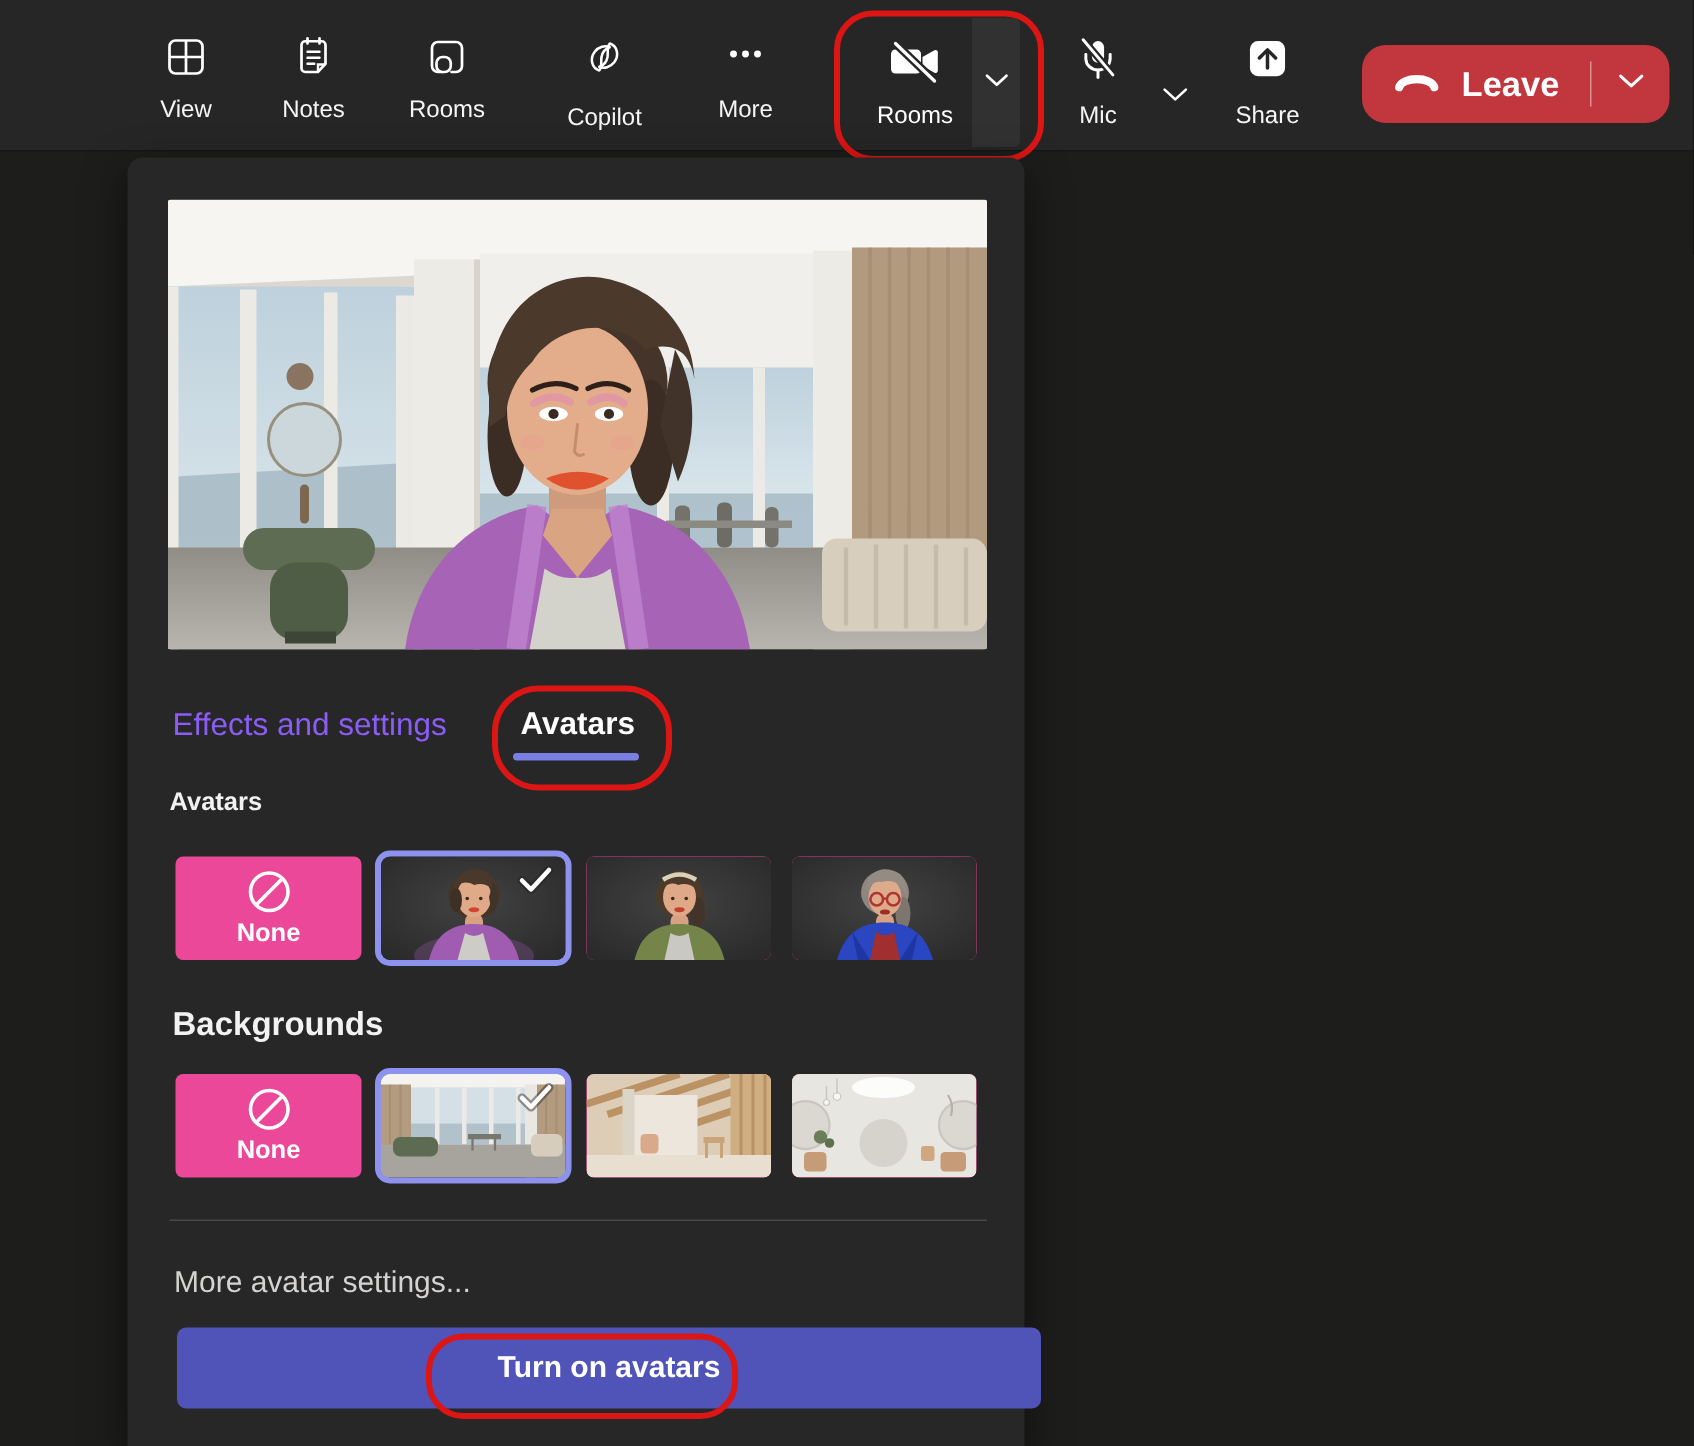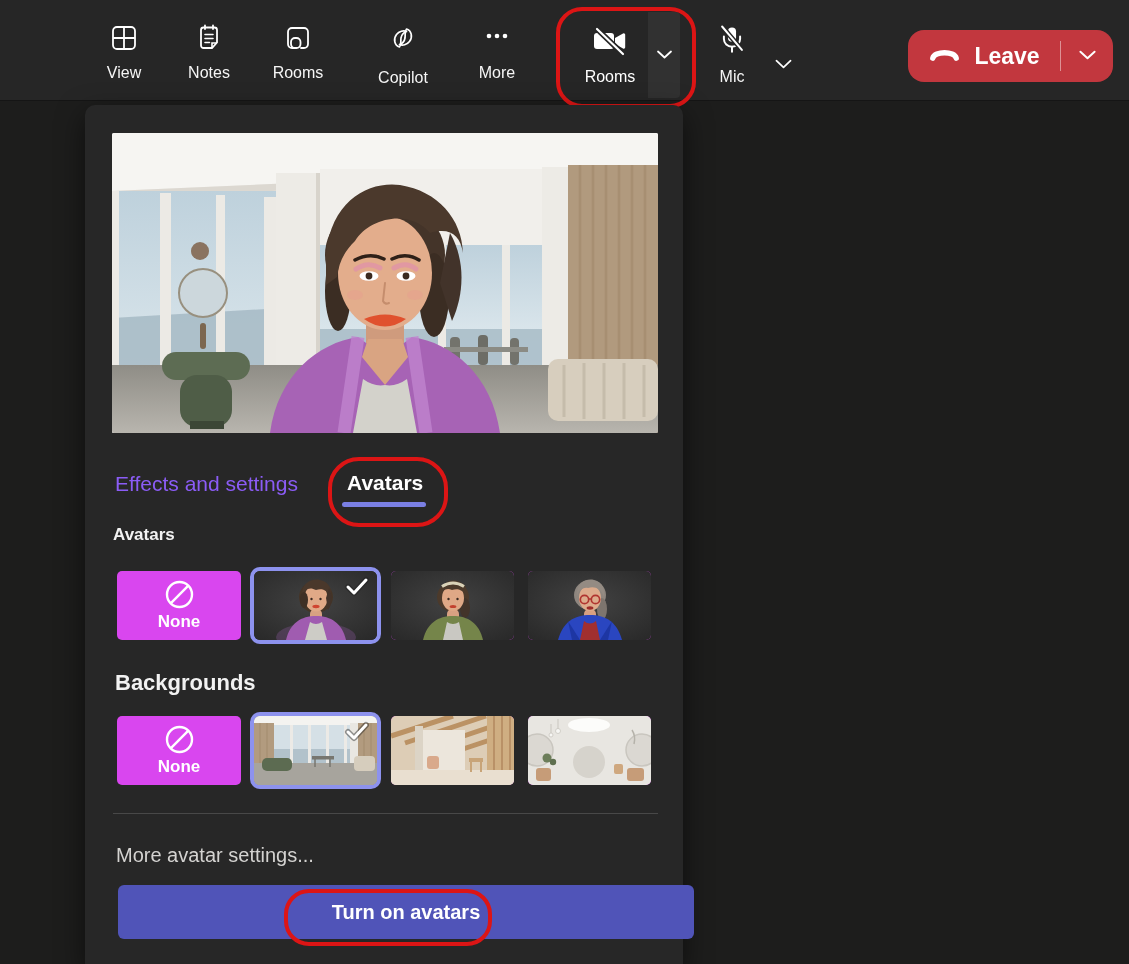--- a/index.html
+++ b/index.html
@@ -36,21 +36,21 @@
   .preview{position:absolute;left:27px;top:28px;width:546px;height:300px;border-radius:2px;
            overflow:hidden;}
   .tab{position:absolute;font-size:21px;cursor:default;white-space:nowrap;}
   .tab-effects{left:30px;top:367px;color:#8b5cf6;}
   .tab-avatars{left:262px;top:366px;color:#fff;font-weight:700;}
   .tab-underline{position:absolute;left:257px;top:397px;width:84px;height:5px;background:#7a7fe3;
                  border-radius:2.5px;}
   .sect{position:absolute;font-weight:600;color:#f2f2f2;}
   .sect-avatars{left:28px;top:420px;font-size:17px;}
   .sect-backgrounds{left:30px;top:565px;font-size:22px;}
-  .tile{position:absolute;height:69px;border-radius:5px;overflow:hidden;background:#d946ef;}
+  .tile{position:absolute;height:69px;border-radius:5px;overflow:hidden;background:#ec4899;}
   .tile svg{display:block;}
   .tile-none{display:flex;flex-direction:column;align-items:center;justify-content:center;gap:2px;
              font-size:17px;font-weight:700;color:#fff;}
   .sel-wrap{position:absolute;width:123px;height:69px;border:4px solid #8d92ee;border-radius:10px;
             overflow:hidden;background:#2e2e2e;}
   .sel-wrap .check{position:absolute;top:5px;right:7px;}
   .divider{position:absolute;left:28px;top:708px;width:545px;height:1px;background:#484848;}
   .more-link{position:absolute;left:31px;top:739px;font-size:20px;color:#d4d3d1;cursor:default;}
   .turn-btn{position:absolute;left:33px;top:780px;width:576px;height:54px;background:#5054b8;
             border:none;border-radius:6px;color:#fff;font-size:20px;font-weight:700;
@@ -154,20 +154,30 @@
       <span class="tb-label">Mic</span>
     </div>
     <div style="position:absolute;left:774px;top:56px;">
       <span>
         <svg width="19" height="12" viewBox="0 0 17 11" fill="none">
           <path d="M2 2.5 L8.5 8.5 L15 2.5" stroke="#fff" stroke-width="1.6" stroke-linecap="round" stroke-linejoin="round"></path>
         </svg>
       </span>
     </div>
 
+    <div class="tb-item" style="left:816px;width:58px;">
+      <span>
+        <svg width="36" height="36" viewBox="0 0 40 40" fill="none">
+          <rect x="7" y="6" width="26" height="26" rx="6" fill="#fff"></rect>
+          <path d="M20 26 V13" stroke="#262626" stroke-width="2.6" stroke-linecap="round"></path>
+          <path d="M14 18.5 L20 12.5 L26 18.5" stroke="#262626" stroke-width="2.6" stroke-linecap="round" stroke-linejoin="round" fill="none"></path>
+        </svg>
+      </span>
+      <span class="tb-label">Share</span>
+    </div>
 
     <div class="leave-btn">
       <div class="leave-main">
         <span>
           <svg width="33" height="18" viewBox="0 0 36 20" fill="none">
             <path d="M5 13.5 C7 5.5 29 5.5 31 13.5" stroke="#fff" stroke-width="6" stroke-linecap="round" fill="none"></path>
           </svg>
         </span>
         <span>Leave</span>
       </div>

